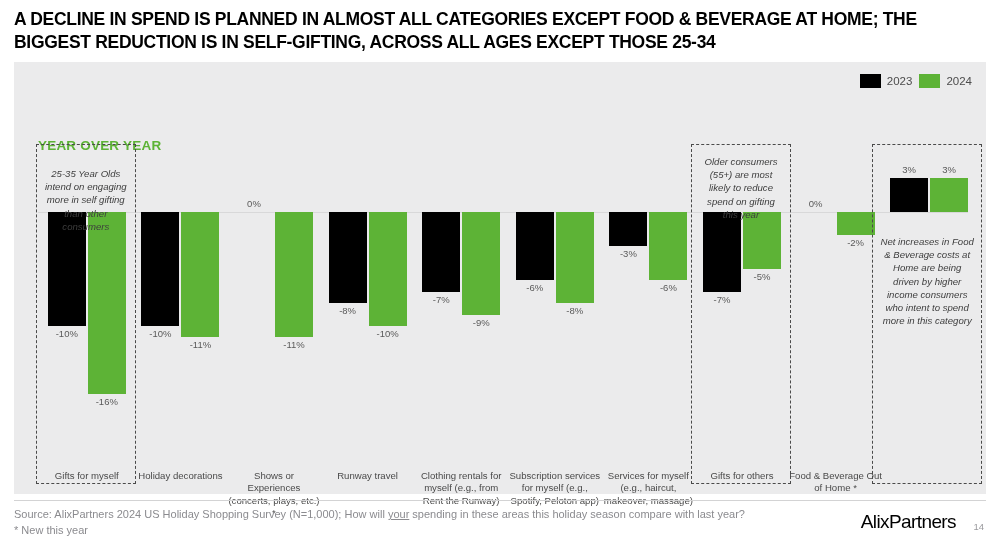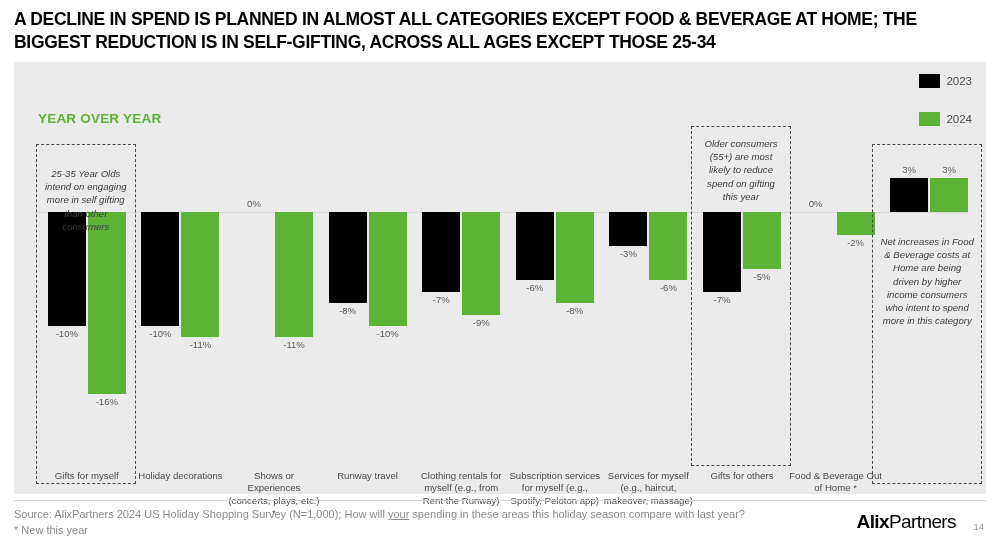--- a/index.html
+++ b/index.html
@@ -15,27 +15,27 @@
     position:absolute;left:14px;top:8px;width:970px;
     font-size:17.5px;font-weight:bold;line-height:1.32;
     letter-spacing:-0.3px;color:#000;
   }
   
   #panel{
     position:absolute;left:14px;top:62px;width:972px;height:432px;
     background:#ebebec;
   }
   
-  #legend{position:absolute;right:14px;top:12px;display:flex;gap:24px;flex-direction:column;}
+  #legend{position:absolute;right:14px;top:12px;display:flex;gap:7px;}
   .lg-item{display:flex;align-items:center;gap:6px;}
   .lg-sw{width:21px;height:14px;display:block;}
   .lg-tx{font-size:11.5px;color:#4c4c4c;}
   
   #chart-title{position:absolute;left:24px;top:42px;font-size:13.5px;font-weight:bold;color:#111;letter-spacing:.2px;}
-  #chart-subtitle{position:absolute;left:24px;top:49px;font-size:13.5px;font-weight:bold;color:#5DB336;letter-spacing:.2px;}
+  #chart-subtitle{position:absolute;left:24px;top:76px;font-size:13.5px;font-weight:bold;color:#5DB336;letter-spacing:.2px;}
 
   
   #plot{position:absolute;left:0;top:0;width:972px;height:432px;}
   .zero-line{position:absolute;left:24px;width:930px;height:1px;background:#d8d8d9;}
 
   .group{position:absolute;top:0;height:432px;}
   .bar{position:absolute;width:38px;}
   .bar-blk{background:#000;}
   .bar-grn{background:#5DB336;}
   .vlab{position:absolute;font-size:9.5px;color:#5a5a5a;white-space:nowrap;text-align:center;width:44px;}
@@ -46,21 +46,21 @@
   .callout-note{
     position:absolute;left:0;width:100%;box-sizing:border-box;padding:0 7px;
     font-size:9.6px;font-style:italic;color:#3d3d3d;text-align:center;line-height:1.38;
   }
 
   
   #footdiv{position:absolute;left:14px;top:500px;width:972px;height:1px;background:#d3d3d4;}
   #source{position:absolute;left:14px;top:507px;font-size:11px;color:#8b8b8f;line-height:1.45;}
   #source u{text-decoration:underline;}
   #logo{position:absolute;right:44px;top:511px;font-size:19px;color:#000;letter-spacing:-0.6px;}
-  #logo b{font-weight:bold;margin-left:40px;}
+  #logo b{font-weight:normal;margin-left:40px;}
   #pagenum{position:absolute;right:16px;top:521px;font-size:9.5px;color:#9a9a9e;}
 </style>
 </head>
 <body>
 
 <div id="headline">A DECLINE IN SPEND IS PLANNED IN ALMOST ALL CATEGORIES EXCEPT FOOD &amp; BEVERAGE AT HOME; THE BIGGEST REDUCTION IS IN SELF-GIFTING, ACROSS ALL AGES EXCEPT THOSE 25-34</div>
 
 <div id="panel">
 
   <div id="legend">
@@ -141,21 +141,21 @@
       </div>
       <div class="group" style="left: 868.4px; width: 93.6px;">
         <div class="bar bar-blk" style="left: 7.8px; height: 34.2px; top: 115.8px;"></div>
         <div class="vlab" style="left: 4.8px; top: 101.8px;">3%</div>
         <div class="bar bar-grn" style="left: 47.8px; height: 34.2px; top: 115.8px;"></div>
         <div class="vlab" style="left: 44.8px; top: 101.8px;">3%</div>
       </div>
       <div class="callout" style="left: 22px; width: 99.6px; top: 82px; height: 340px;">
         <div class="callout-note" style="top: 10px; margin-top: 12px;">25-35 Year Olds intend on engaging more in self gifting than other consumers</div>
       </div>
-      <div class="callout" style="left: 677.2px; width: 99.6px; top: 64px; height: 340px;">
+      <div class="callout" style="left: 677.2px; width: 99.6px; top: 82px; height: 340px;">
         <div class="callout-note" style="top: 10px;">Older consumers (55+) are most likely to reduce spend on gifting this year</div>
       </div>
       <div class="callout" style="left: 858.4px; width: 109.6px; top: 82px; height: 340px;">
         <div class="callout-note" style="top: 90px;">Net increases in Food &amp; Beverage costs at Home are being driven by higher income consumers who intent to spend more in this category</div>
       </div>
     </div>
 
 </div>
 
 <div id="footdiv"></div>

